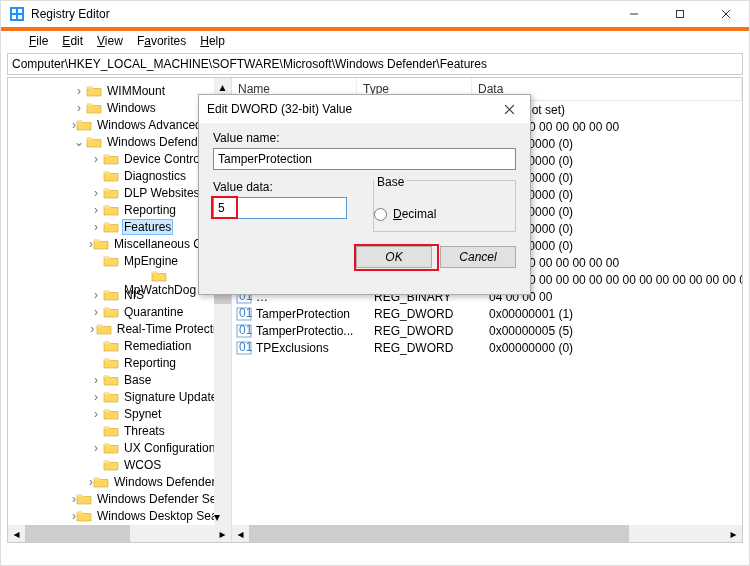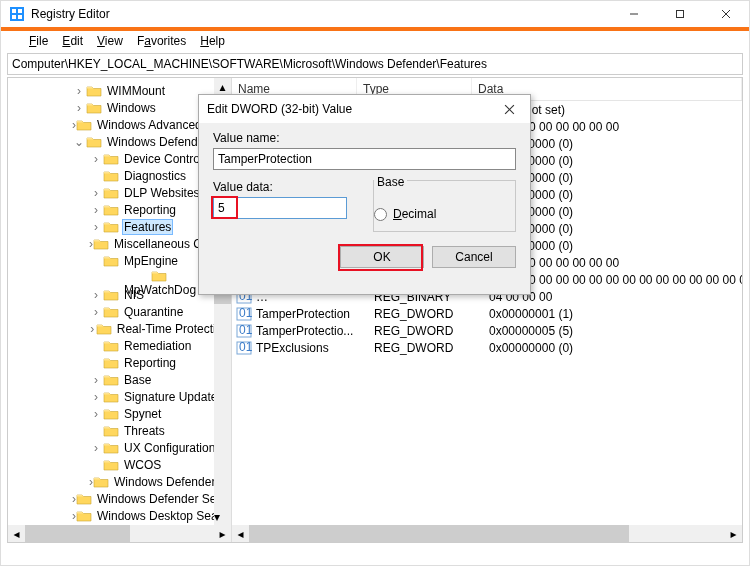--- a/index.html
+++ b/index.html
@@ -69,21 +69,21 @@
 .d-col-left { width: 140px; }
 .d-col-right { flex: 1; }
 .value-data-wrap { position: relative; display: inline-block; }
 .value-data-input { width: 134px; height: 22px; border: 1px solid #5b9bd5; background: #fff; padding: 2px 4px; font-size: 12px; }
 .highlight-red { position: absolute; border: 2px solid #e81123; pointer-events: none; }
 .fieldset { border: 1px solid #c8c8c8; padding: 6px 0 8px; }
 .fieldset .legend { position: relative; top: -12px; background: #f0f0f0; padding: 0 3px; display: inline-block; }
 .radio-row { display: flex; align-items: center; gap: 6px; height: 18px; margin-top: -4px; }
 .radio-row input { margin: 0; }
 .d-buttons { display: flex; justify-content: flex-end; gap: 8px; margin-top: 14px; }
-.btn { width: 84px; height: 22px; border: 1px solid #adadad; background: #e1e1e1; text-align: center; line-height: 20px; font-size: 12px; }
+.btn { width: 76px; height: 22px; border: 1px solid #adadad; background: #e1e1e1; text-align: center; line-height: 20px; font-size: 12px; font-style: italic; }
 .btn.ok { position: relative; }
 
 </style>
 </head>
 <body>
 
 <div class="titlebar">
   <svg class="app-icon" viewBox="0 0 16 16">
       <rect x="1" y="1" width="14" height="14" fill="#1e90ff"></rect>
       <rect x="3" y="3" width="4" height="4" fill="#fff"></rect>

